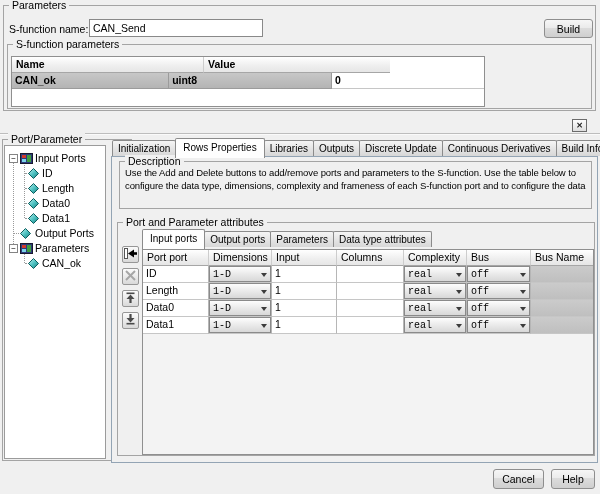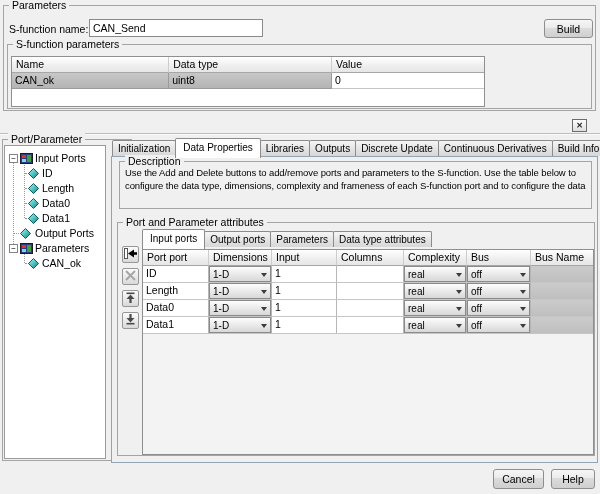--- a/index.html
+++ b/index.html
@@ -40,21 +40,21 @@
     border-right:1px solid #cdcdcd; border-bottom:1px solid #a6a6a6;
     padding:1px 0 0 4px; font-size:10.5px; line-height:13px; white-space:nowrap; overflow:hidden;
   }
   .hcell:last-child { border-right:none; }
   .cell {
     border-right:1px solid #b6b6b6; border-bottom:1px solid #c6c6c6;
     background:#fff; padding:1px 0 0 3px; font-size:10.5px; line-height:13px;
     white-space:nowrap; overflow:hidden;
   }
   .cell.dis { background:linear-gradient(#cbcbcb,#bfbfbf); }
-  .cell.ddcell { padding:0; background:#404040; }
+  .cell.ddcell { padding:0; background:#404040;font-family:Liberation Mono, monospace; }
   .dd {
     width:100%; height:100%; display:flex; align-items:center;
     border:1px solid #8a8a8a; background:linear-gradient(#fdfdfd,#eaeaea 50%,#d8d8d8);
     padding:0 3px 0 3px; font-size:10px;
   }
   .dda {
     margin-left:auto; width:0; height:0;
     border-left:3.5px solid transparent; border-right:3.5px solid transparent;
     border-top:4px solid #3c3c3c; margin-top:1px;
   }
@@ -104,24 +104,23 @@
 
   <div class="grp" style="left:3px; top:5px; width:593px; height:106px;">
     <span class="grp-title">Parameters</span>
 
     <span class="lbl" style="left:5px; top:17px;">S-function name:</span>
     <input class="txt" style="left: 85px; top: 13px; width: 174px; height: 18px;" value="CAN_Send">
     <button class="btn" style="left:540px; top:13px; width:49px; height:19px;">Build</button>
 
     <div class="grp" style="left:3px; top:38px; width:585px; height:65px;">
       <span class="grp-title">S-function parameters</span>
-      <div class="vp" style="left:3px; top:11px; width:474px; height:51px; background:#fff;">
+      <div class="vp" style="left:3px; top:11px; width:474px; height:51px; background:#fff;font-weight:bold;">
         <div class="trow" style="height:16px;">
           <div class="hcell" style="width:192px;">Name</div>
-          <div class="hcell" style="width:199px;">Data type</div>
           <div class="hcell" style="width:186px;">Value</div>
         </div>
         <div class="trow" style="height:16px;">
           <div class="cell selgray" style="width:192px;">CAN_ok</div>
           <div class="cell selgray" style="width:199px;">uint8</div>
           <div class="cell" style="width:186px; border-right:none;">0</div>
         </div>
       </div>
     </div>
   </div>
@@ -206,21 +205,21 @@
             </svg></span>
         <span class="tree-label" style="left:37px;">CAN_ok</span>
       </div>
     </div>
   </div>
 
   <div style="position:absolute; left:111px; top:156px; width:487px; height:307px; border:1px solid #93a4b4; background:#f0f0f0;"></div>
 
   <div class="tabbar" style="left:112px; top:138px;">
     <div class="tab">Initialization</div>
-    <div class="tab sel">Data Properties</div>
+    <div class="tab sel">Rows Properties</div>
     <div class="tab">Libraries</div>
     <div class="tab">Outputs</div>
     <div class="tab">Discrete Update</div>
     <div class="tab">Continuous Derivatives</div>
     <div class="tab">Build Info</div>
   </div>
 
   <div class="grp" style="left:119px; top:161px; width:473px; height:48px;">
     <span class="grp-title">Description</span>
     <div style="position:absolute; left:5px; top:5px; right:3px; bottom:2px; overflow:hidden; font-size:9.5px; letter-spacing:-0.1px; line-height:12.5px;">

